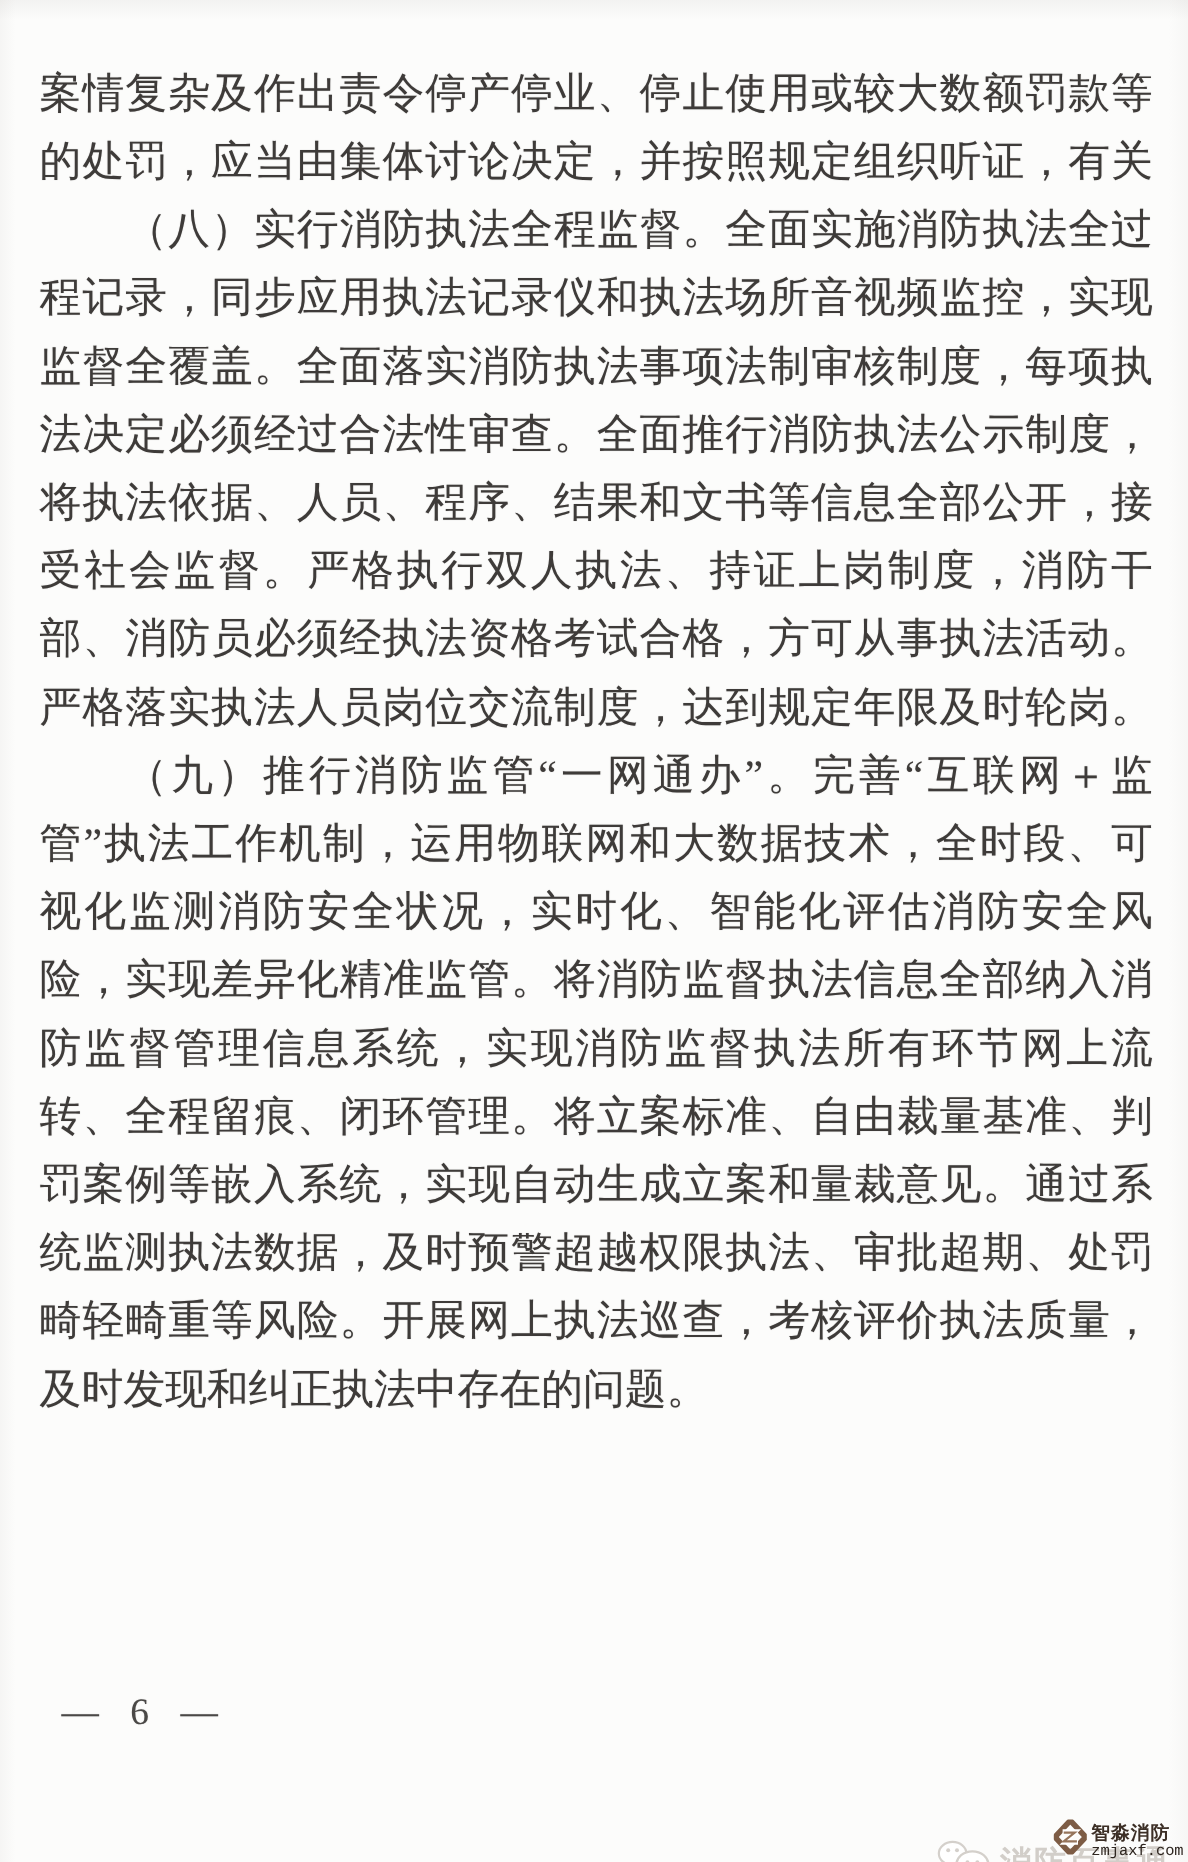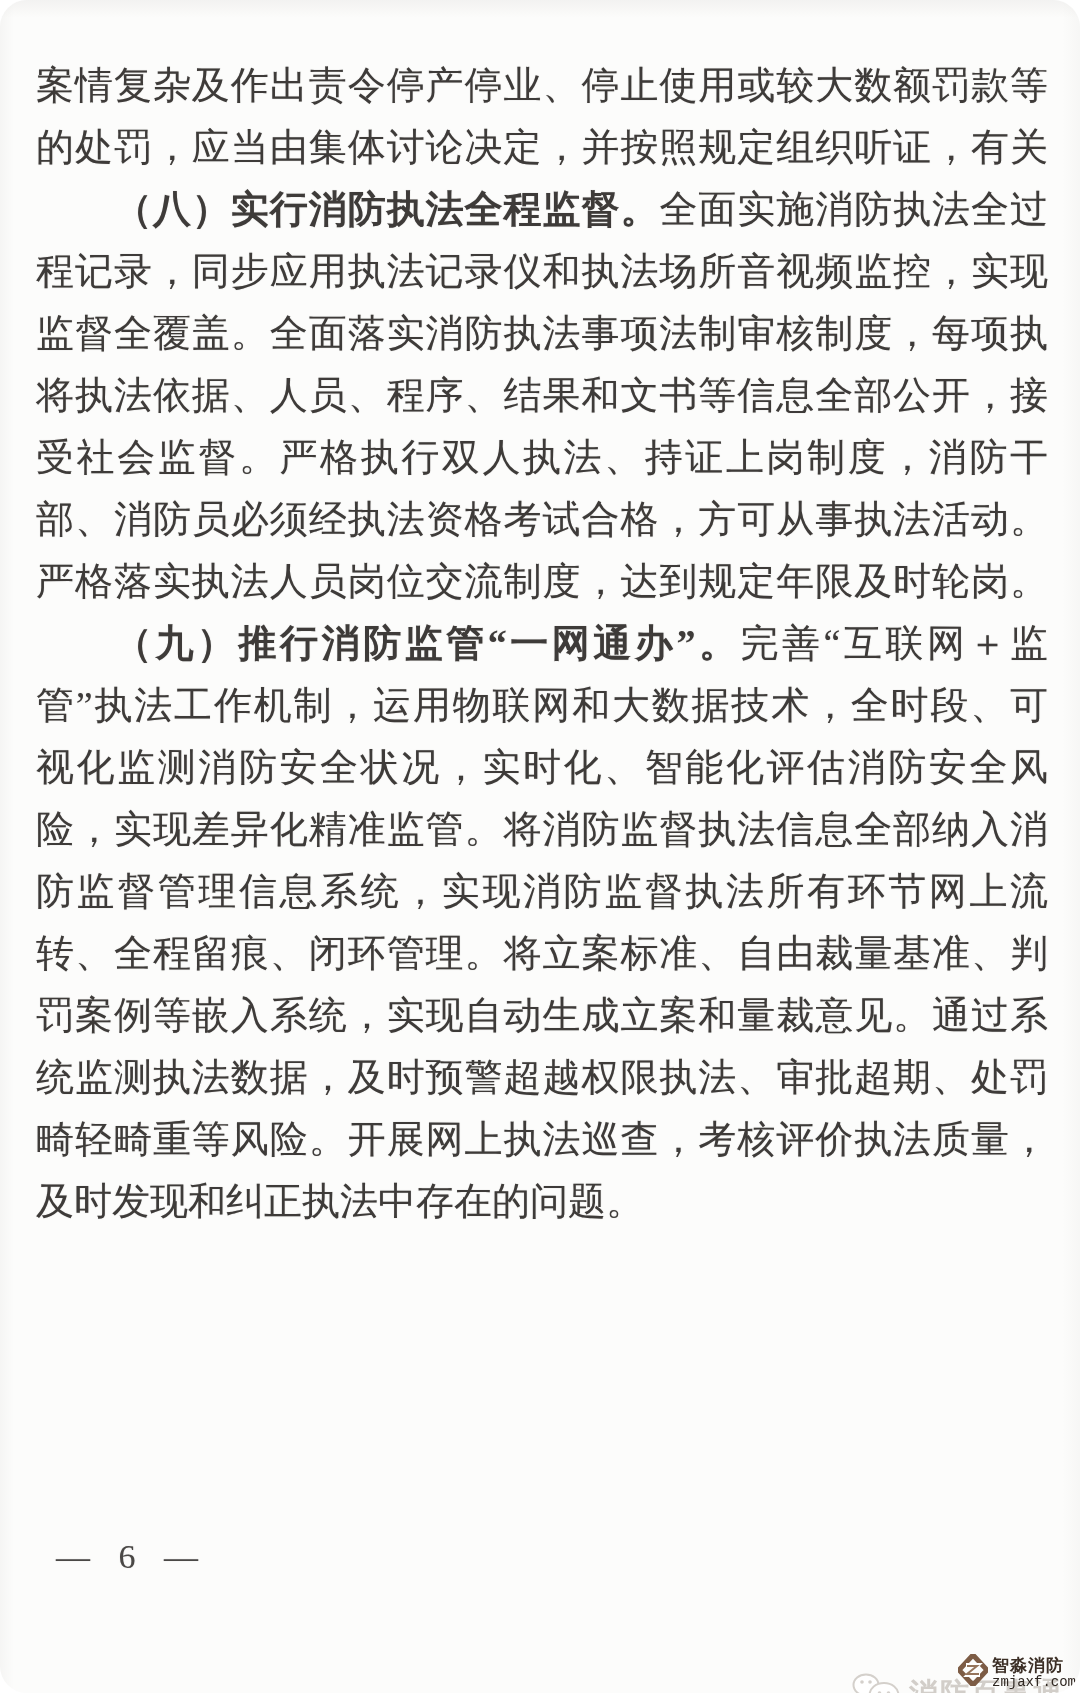--- a/index.html
+++ b/index.html
@@ -9,21 +9,20 @@
     position: relative;
     width: 1080px;
     height: 1693px;
     margin: 0 auto;
     overflow: hidden;
     background-color: #fcfcfb;
     background-image:
       linear-gradient(180deg, rgba(120,115,110,0.07) 0, rgba(120,115,110,0) 18px),
       linear-gradient(90deg, rgba(120,115,110,0.05) 0, rgba(120,115,110,0) 14px, rgba(120,115,110,0) 1062px, rgba(120,115,110,0.04) 100%);
     font-family: "Liberation Serif", "DejaVu Serif", serif;
-    border-radius: 27px;
   }
 
   
   .doc-body {
     position: absolute;
     top: 54px;
     left: 36px;
     width: 1012px;
   }
   .line {
@@ -35,21 +34,21 @@
     overflow: visible;
     text-shadow: 0 0 1px rgba(62,59,57,0.35);
   }
   .line.fill {
     white-space: normal;
     text-align: justify;
     text-align-last: justify;
     text-justify: inter-character;
   }
   .line.indent { text-indent: 78px; }
-  .seg-bold { font-weight: 700; }
+  .seg-bold { font-weight: 400; }
 
   
   .footer {
     position: absolute;
     left: 56px;
     top: 1532px;
     height: 50px;
     line-height: 50px;
     font-size: 34px;
     color: #4a4846;
@@ -103,20 +102,21 @@
 <body>
 
 <div class="page">
 
   <div class="doc-body">
       <div class="line fill"><span>案情复杂及作出责令停产停业、停止使用或较大数额罚款等</span></div>
       <div class="line fill"><span>的处罚，应当由集体讨论决定，并按照规定组织听证，有关</span></div>
       <div class="line fill indent"><span class="seg-bold">（八）实行消防执法全程监督。</span><span>全面实施消防执法全过</span></div>
       <div class="line fill"><span>程记录，同步应用执法记录仪和执法场所音视频监控，实现</span></div>
       <div class="line fill"><span>监督全覆盖。全面落实消防执法事项法制审核制度，每项执</span></div>
+      <div class="line fill"><span>法决定必须经过合法性审查。全面推行消防执法公示制度，</span></div>
       <div class="line fill"><span>将执法依据、人员、程序、结果和文书等信息全部公开，接</span></div>
       <div class="line fill"><span>受社会监督。严格执行双人执法、持证上岗制度，消防干</span></div>
       <div class="line fill"><span>部、消防员必须经执法资格考试合格，方可从事执法活动。</span></div>
       <div class="line fill"><span>严格落实执法人员岗位交流制度，达到规定年限及时轮岗。</span></div>
       <div class="line fill indent"><span class="seg-bold">（九）推行消防监管“一网通办”。</span><span>完善“互联网＋监</span></div>
       <div class="line fill"><span>管”执法工作机制，运用物联网和大数据技术，全时段、可</span></div>
       <div class="line fill"><span>视化监测消防安全状况，实时化、智能化评估消防安全风</span></div>
       <div class="line fill"><span>险，实现差异化精准监管。将消防监督执法信息全部纳入消</span></div>
       <div class="line fill"><span>防监督管理信息系统，实现消防监督执法所有环节网上流</span></div>
       <div class="line fill"><span>转、全程留痕、闭环管理。将立案标准、自由裁量基准、判</span></div>

